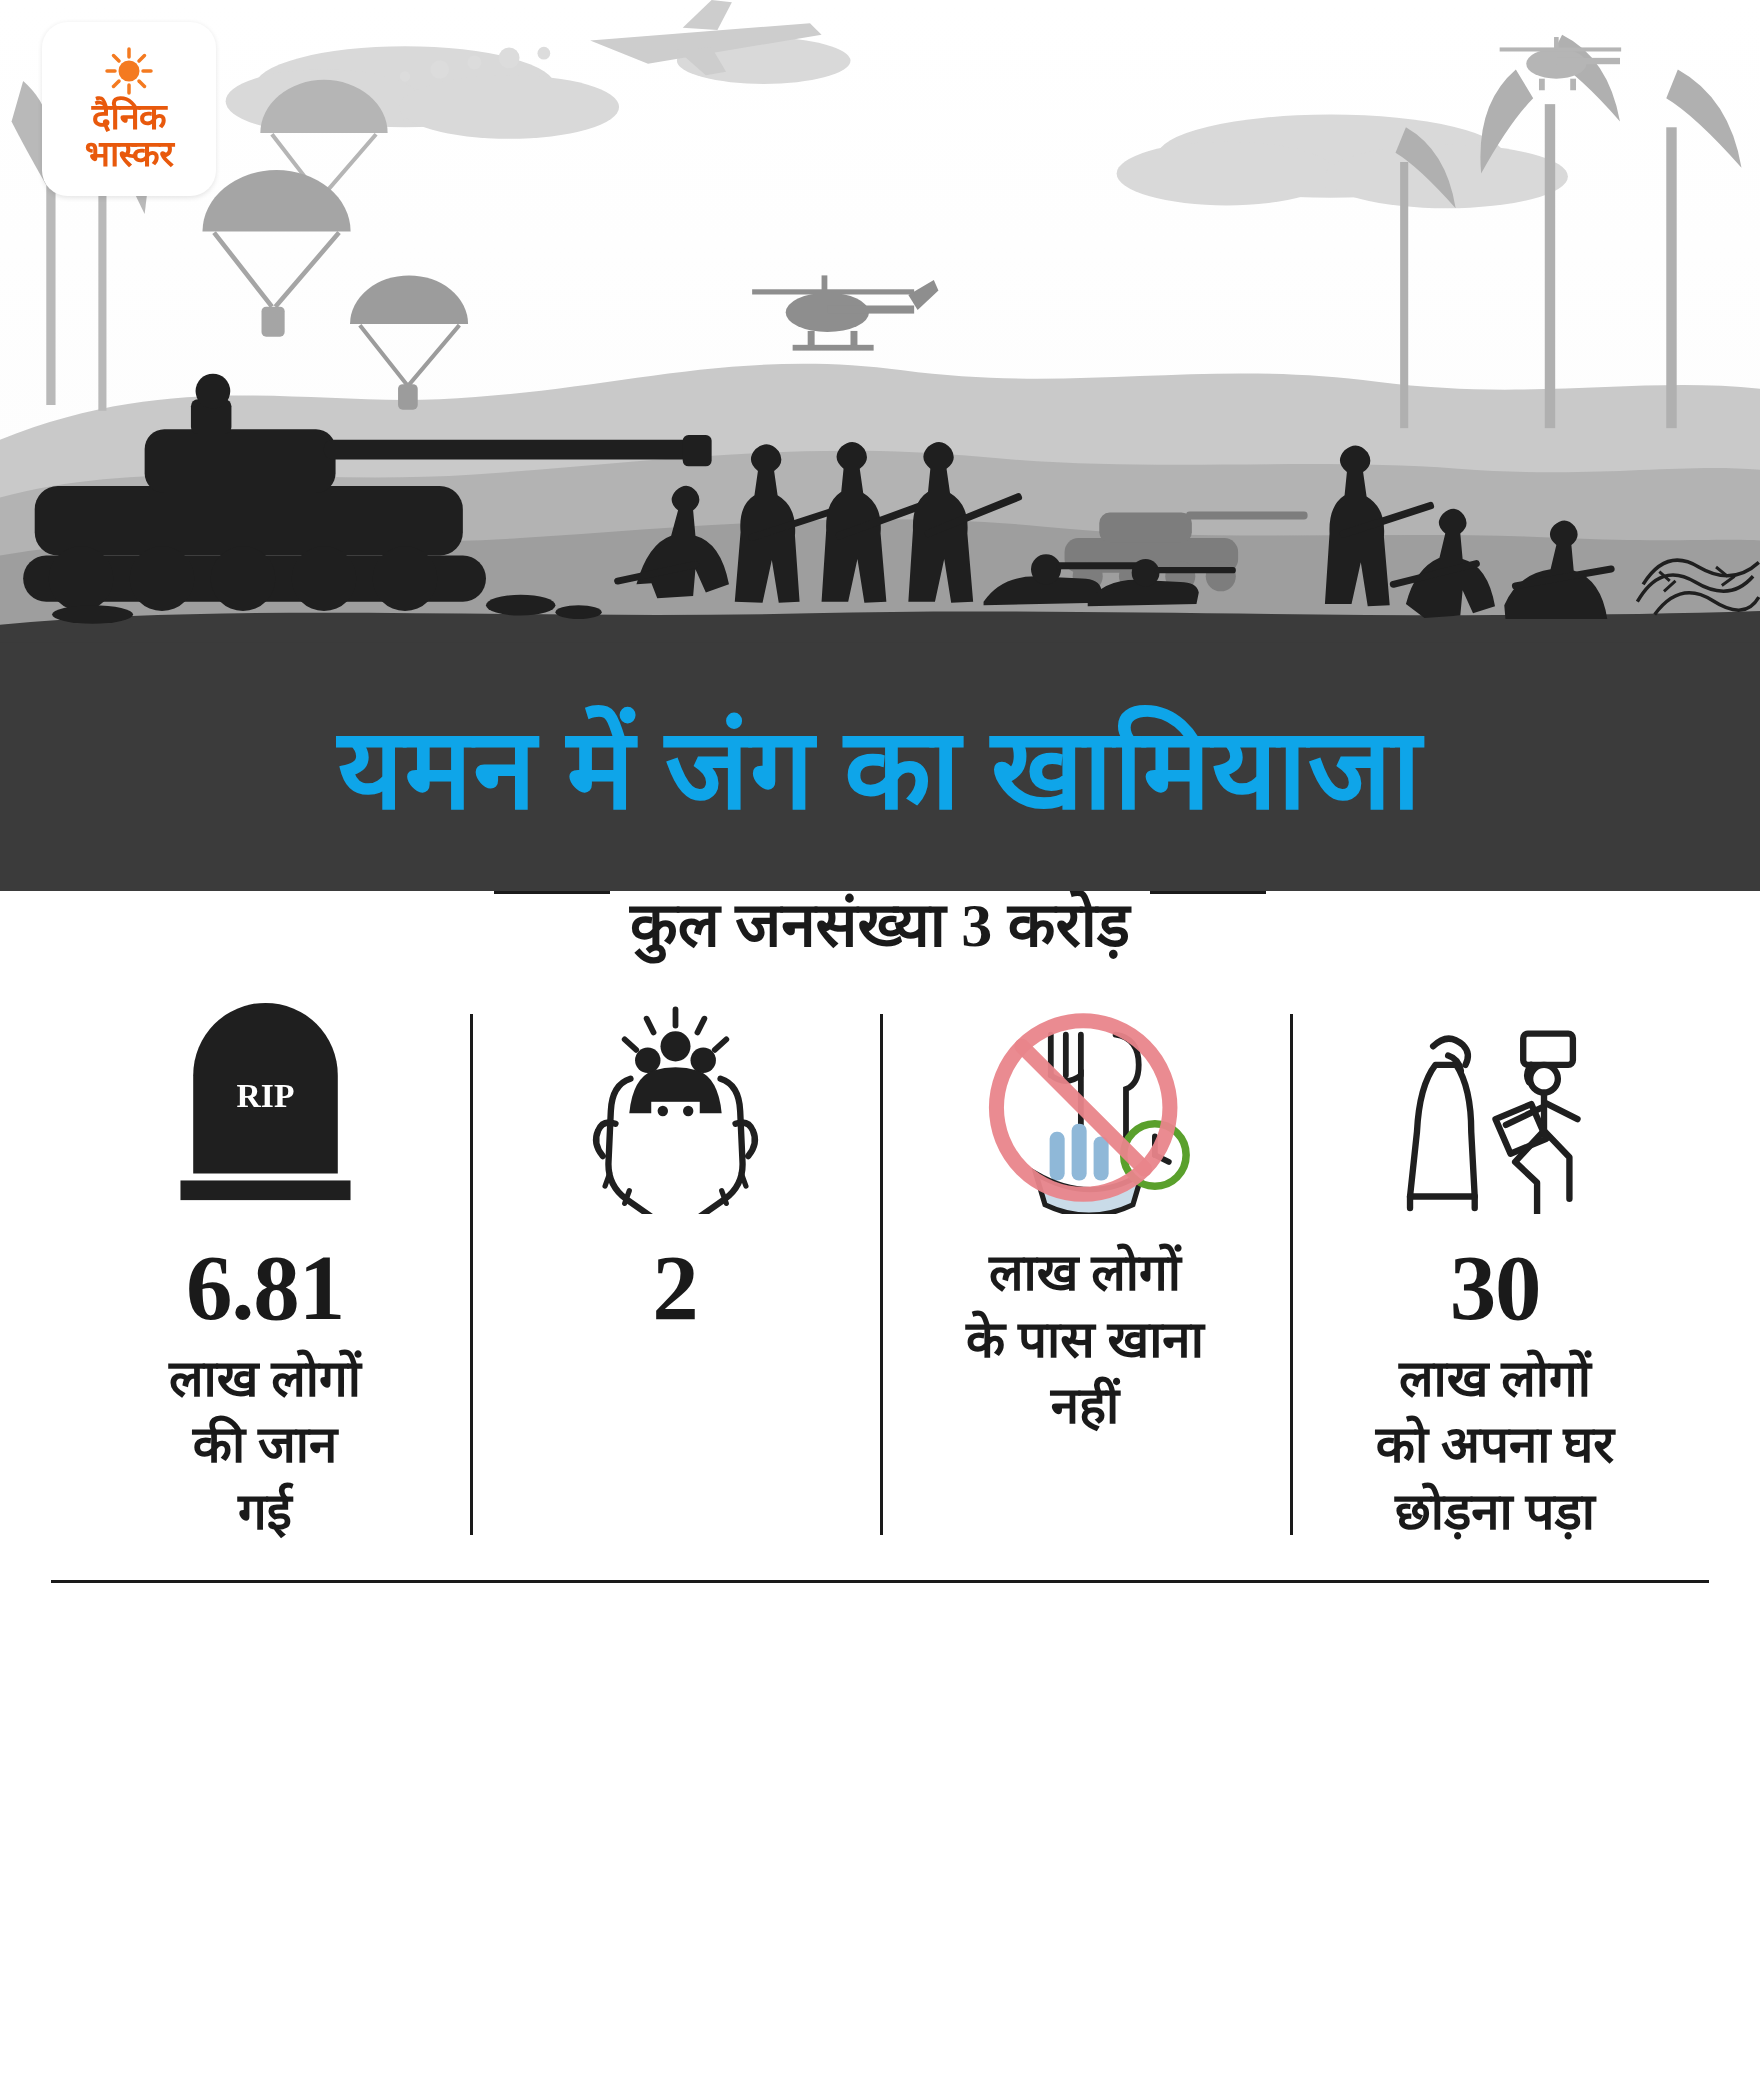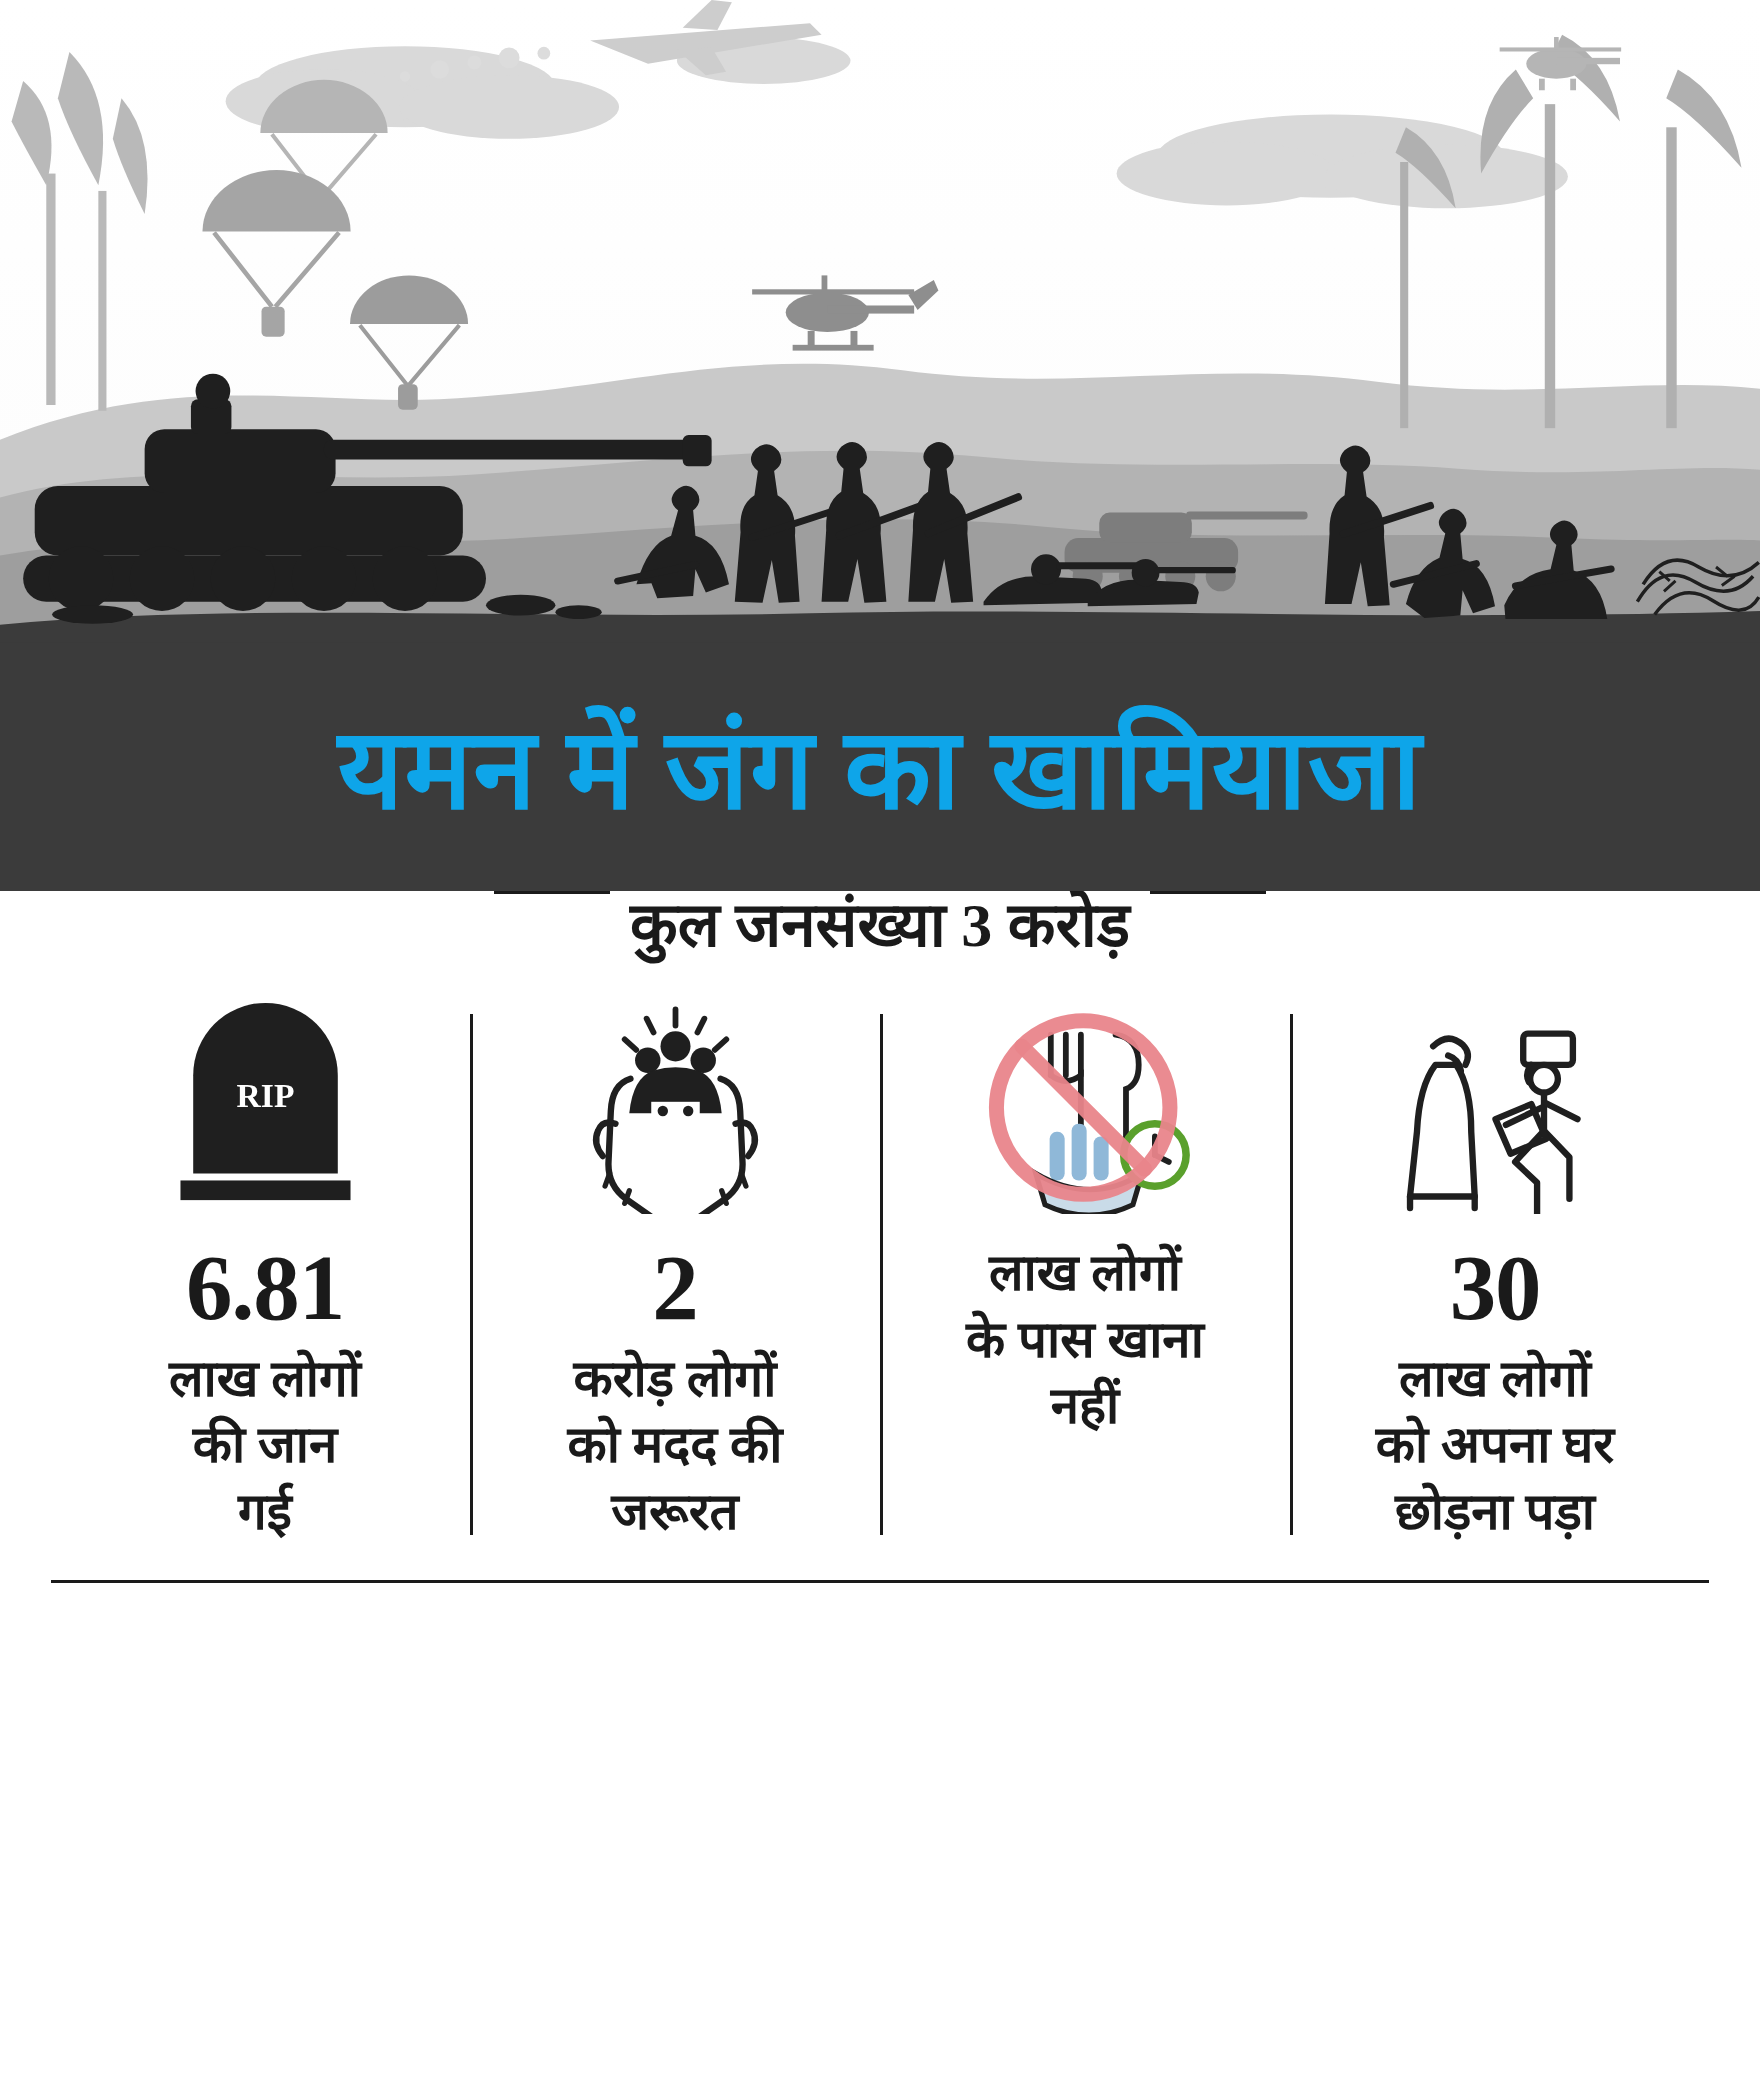--- a/index.html
+++ b/index.html
@@ -377,20 +377,37 @@
         <path d="M2976 1012 l22 -16 M2986 996 l-20 -16"></path>
       </g>
 
       <g fill="#1f1f1f">
         <ellipse cx="900" cy="1046" rx="60" ry="18"></ellipse>
         <ellipse cx="1000" cy="1058" rx="40" ry="12"></ellipse>
         <ellipse cx="160" cy="1062" rx="70" ry="16"></ellipse>
       </g>
     </svg>
 
+    <div class="logo-box">
+      <svg class="logo-sun" viewBox="0 0 100 100">
+        <circle cx="50" cy="50" r="21" fill="#f47a20"></circle>
+        <g stroke="#f47a20" stroke-width="7" stroke-linecap="round">
+          <line x1="50" y1="6" x2="50" y2="22"></line>
+          <line x1="50" y1="78" x2="50" y2="94"></line>
+          <line x1="6" y1="50" x2="22" y2="50"></line>
+          <line x1="78" y1="50" x2="94" y2="50"></line>
+          <line x1="19" y1="19" x2="30" y2="30"></line>
+          <line x1="70" y1="70" x2="81" y2="81"></line>
+          <line x1="19" y1="81" x2="30" y2="70"></line>
+          <line x1="70" y1="30" x2="81" y2="19"></line>
+        </g>
+      </svg>
+      <div class="logo-line1">दैनिक</div>
+      <div class="logo-line2">भास्कर</div>
+    </div>
 
     <div class="title-band">
       <div class="title-text">यमन में जंग का खामियाजा</div>
     </div>
   </div>
 
   <div class="body-area">
 
     <div class="subtitle-wrap">
       <div class="subtitle-rule"></div>
@@ -442,23 +459,20 @@
 
             <g stroke-width="9">
               <line x1="86" y1="300" x2="78" y2="322"></line>
               <line x1="120" y1="330" x2="112" y2="352"></line>
               <line x1="314" y1="300" x2="322" y2="322"></line>
               <line x1="280" y1="330" x2="288" y2="352"></line>
             </g>
           </svg>
         </div>
         <div class="stat-value">2</div>
-        <div class="stat-label">करोड़ लोगों
-को मदद की
-जरूरत</div>
       </div>
 
       <div class="stat">
         <div class="stat-icon">
           <svg width="243" height="214" viewBox="0 0 420 370">
 
             <g stroke="#1f1f1f" stroke-width="10" fill="none" stroke-linecap="round">
               <path d="M150 60 L150 130 M176 60 L176 130 M202 60 L202 130"></path>
               <path d="M150 130 q26 20 52 0 l0 130"></path>
               <path d="M262 60 q40 6 40 52 q0 34 -22 42 l0 106"></path>

